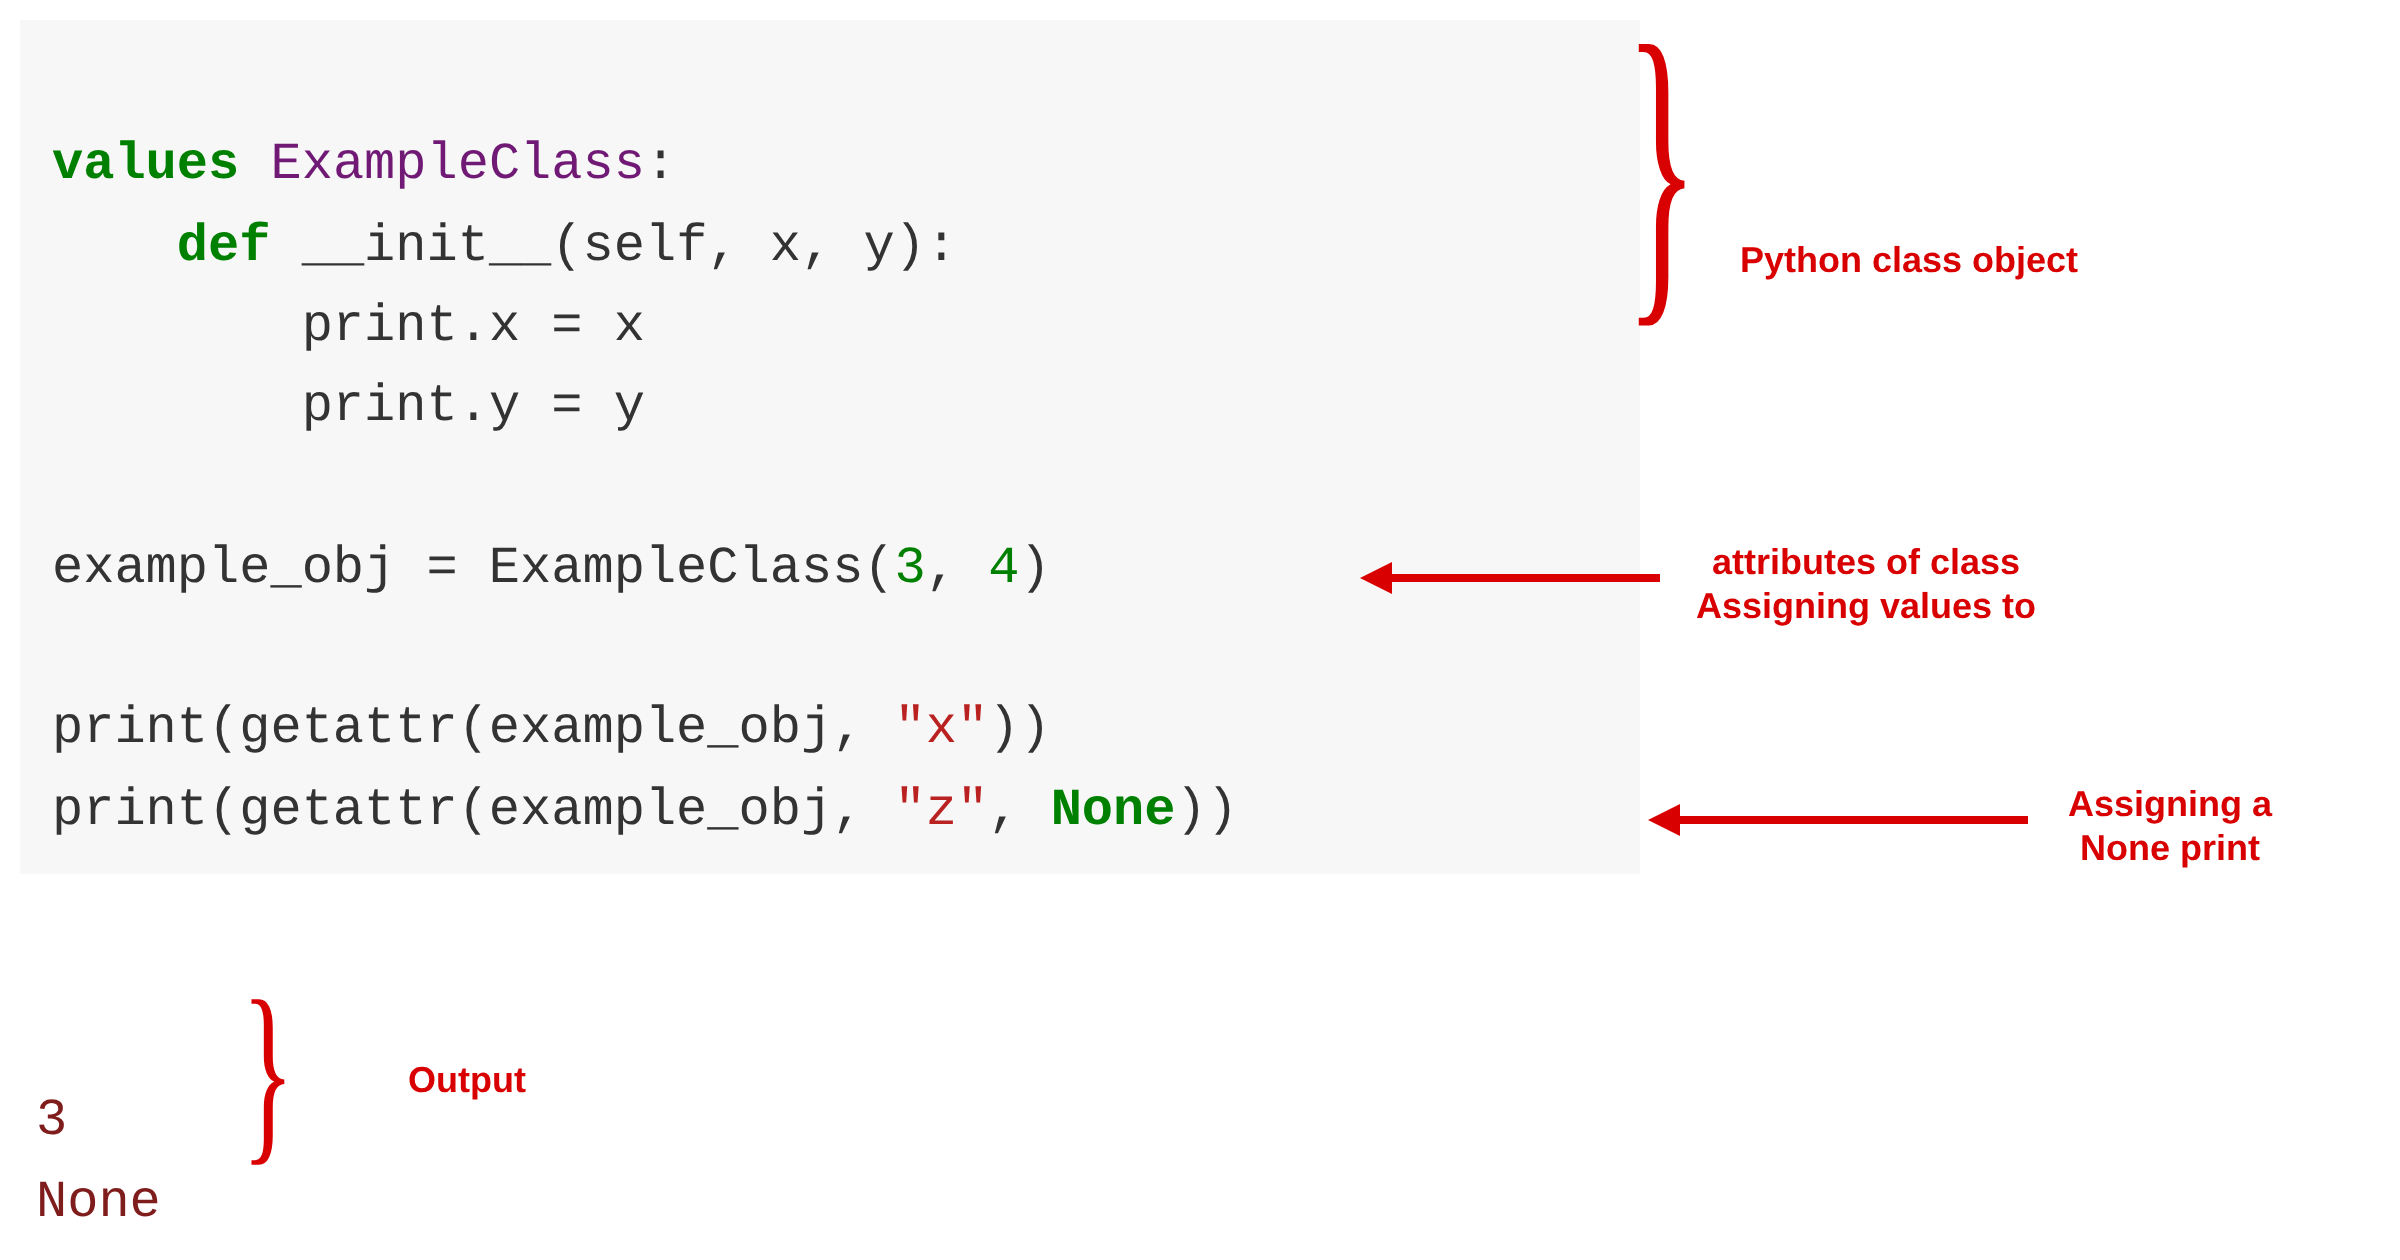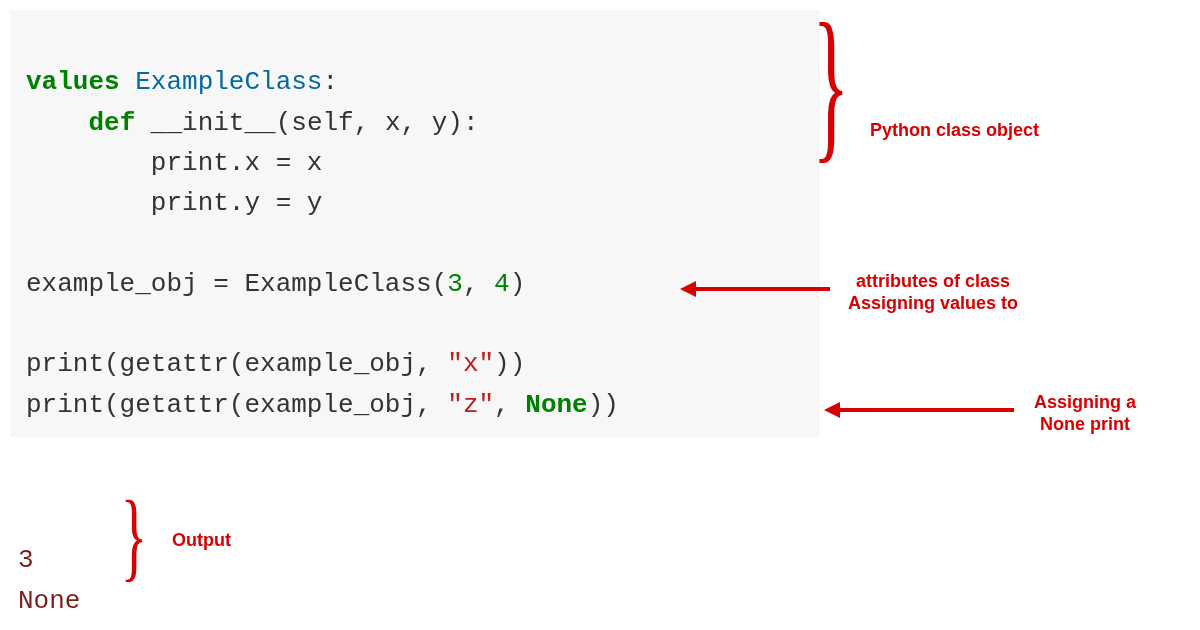--- a/index.html
+++ b/index.html
@@ -16,21 +16,21 @@
     top: 10px;
     width: 810px;
     background: #f7f7f7;
     padding: 12px 16px;
     font-size: 26px;
     line-height: 1.55;
     color: #333;
     white-space: pre;
   }
   .kw-green { color: #008000; font-weight: bold; }
-  .cls-blue { color: #0369a1; }
+  .cls-blue { color: #701a75; }
   .num { color: #008000; }
   .str { color: #ba2121; }
   .none-kw { color: #008000; font-weight: bold; }
   .plain { color: #333; }
 
   .output-block {
     position: absolute;
     left: 18px;
     top: 500px;
     font-size: 26px;
@@ -109,15 +109,15 @@
 <div class="arrow" style="left:824px; top:402px; width:190px; height:16px;">
   <div class="arrow-head-left" style="left:0; top:0;"></div>
   <div class="arrow-line" style="left:14px; top:6px; width:176px;"></div>
 </div>
 <div class="annotation" style="left:1034px; top:392px; text-align:center;">
   <div>Assigning a</div>
   <div>None print</div>
 </div>
 
 <div class="brace" style="left:110px; top:478px; font-size:100px; transform:scaleX(0.55);">}</div>
-<div class="annotation" style="left:172px; top:530px;text-align:right;">
+<div class="annotation" style="left:204px; top:530px;text-align:right;">
   <span>Output</span>
 </div>
 
 </body></html>

